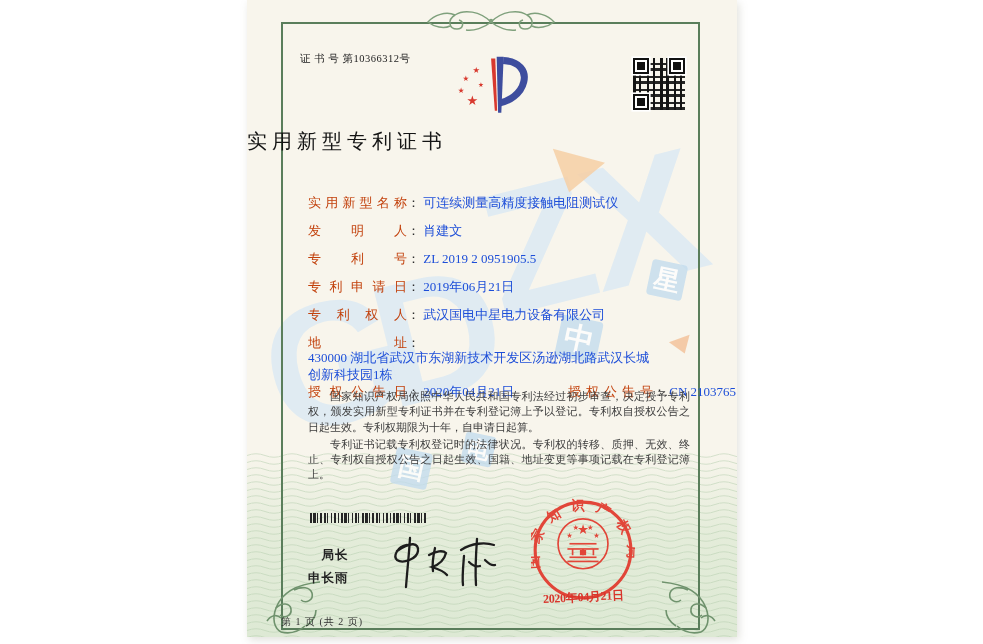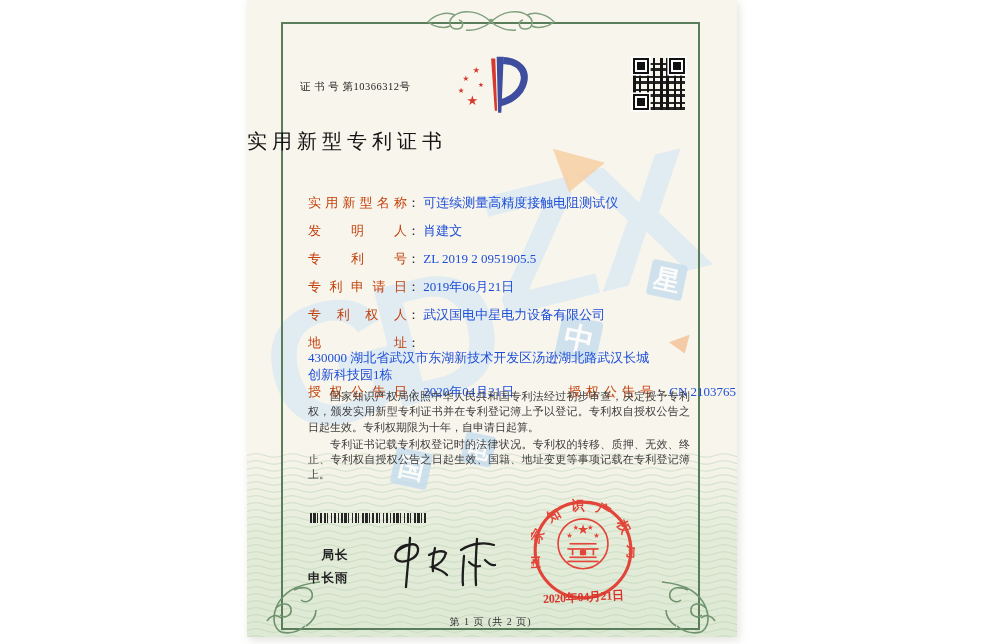--- a/index.html
+++ b/index.html
@@ -28,21 +28,21 @@
   
   .frame{position:absolute;left:34px;top:22px;width:419px;height:608px;border:2px solid #5a7e5b;
          box-sizing:border-box;z-index:2;}
   .ornament-top{position:absolute;left:169px;top:7px;z-index:3;}
   .flourish{position:absolute;top:576px;z-index:3;}
   .flourish.left{left:13px;}
   .flourish.right{right:15px;transform:scaleX(-1);}
 
   .content{position:absolute;inset:0;z-index:4;color:#2d2d2d;}
 
-  .cert-no{position:absolute;left:53px;top:80px;font-size:10.5px;letter-spacing:.5px;color:#222;}
+  .cert-no{position:absolute;left:53px;top:52px;font-size:10.5px;letter-spacing:.5px;color:#222;}
 
   .logo{position:absolute;left:203px;top:52px;}
   .qr{position:absolute;left:386px;top:58px;width:52px;height:52px;background-color:#f8f5ec;
       background-image:
         repeating-linear-gradient(0deg, rgba(20,20,20,.92) 0 2.6px, transparent 2.6px 5.6px, rgba(20,20,20,.92) 5.6px 7.8px, transparent 7.8px 13px),
         repeating-linear-gradient(90deg, #141414 0 2.6px, transparent 2.6px 6px, #141414 6px 8.4px, transparent 8.4px 13.6px);}
   .qr .f{position:absolute;width:12px;height:12px;border:2.6px solid #111;background:#fff;box-shadow:0 0 0 1.6px #fff;}
   .qr .f::after{content:"";position:absolute;inset:2.4px;background:#111;}
   .qr .f.tl{left:0;top:0;} .qr .f.tr{right:0;top:0;} .qr .f.bl{left:0;bottom:0;}
 
@@ -69,21 +69,21 @@
            transparent 5.6px 6.8px,#262626 6.8px 7.8px,transparent 7.8px 10.4px);}
 
   .director{position:absolute;left:61px;top:544px;font-family:"Liberation Sans","DejaVu Sans",sans-serif;
             font-weight:bold;font-size:12.5px;line-height:23px;letter-spacing:1px;color:#222;text-align:right;}
   .signature{position:absolute;left:138px;top:533px;}
 
   .seal{position:absolute;left:284px;top:498px;}
   .seal-date{position:absolute;left:296px;top:589px;font-size:12px;font-weight:bold;color:#d8352c;
              letter-spacing:-.3px;transform:rotate(-3deg);white-space:nowrap;}
 
-  .footer{position:absolute;left:34px;width:419px;top:615px;text-align:center;font-size:10px;
+  .footer{position:absolute;left:34px;width:419px;top:615px;text-align:left;font-size:10px;
           letter-spacing:1px;color:#333;}
 </style>
 </head>
 <body>
 
 <div class="stage">
   <div class="page">
 
     <div class="band">
       <svg width="490" height="185" viewBox="0 0 490 185" preserveAspectRatio="none">

